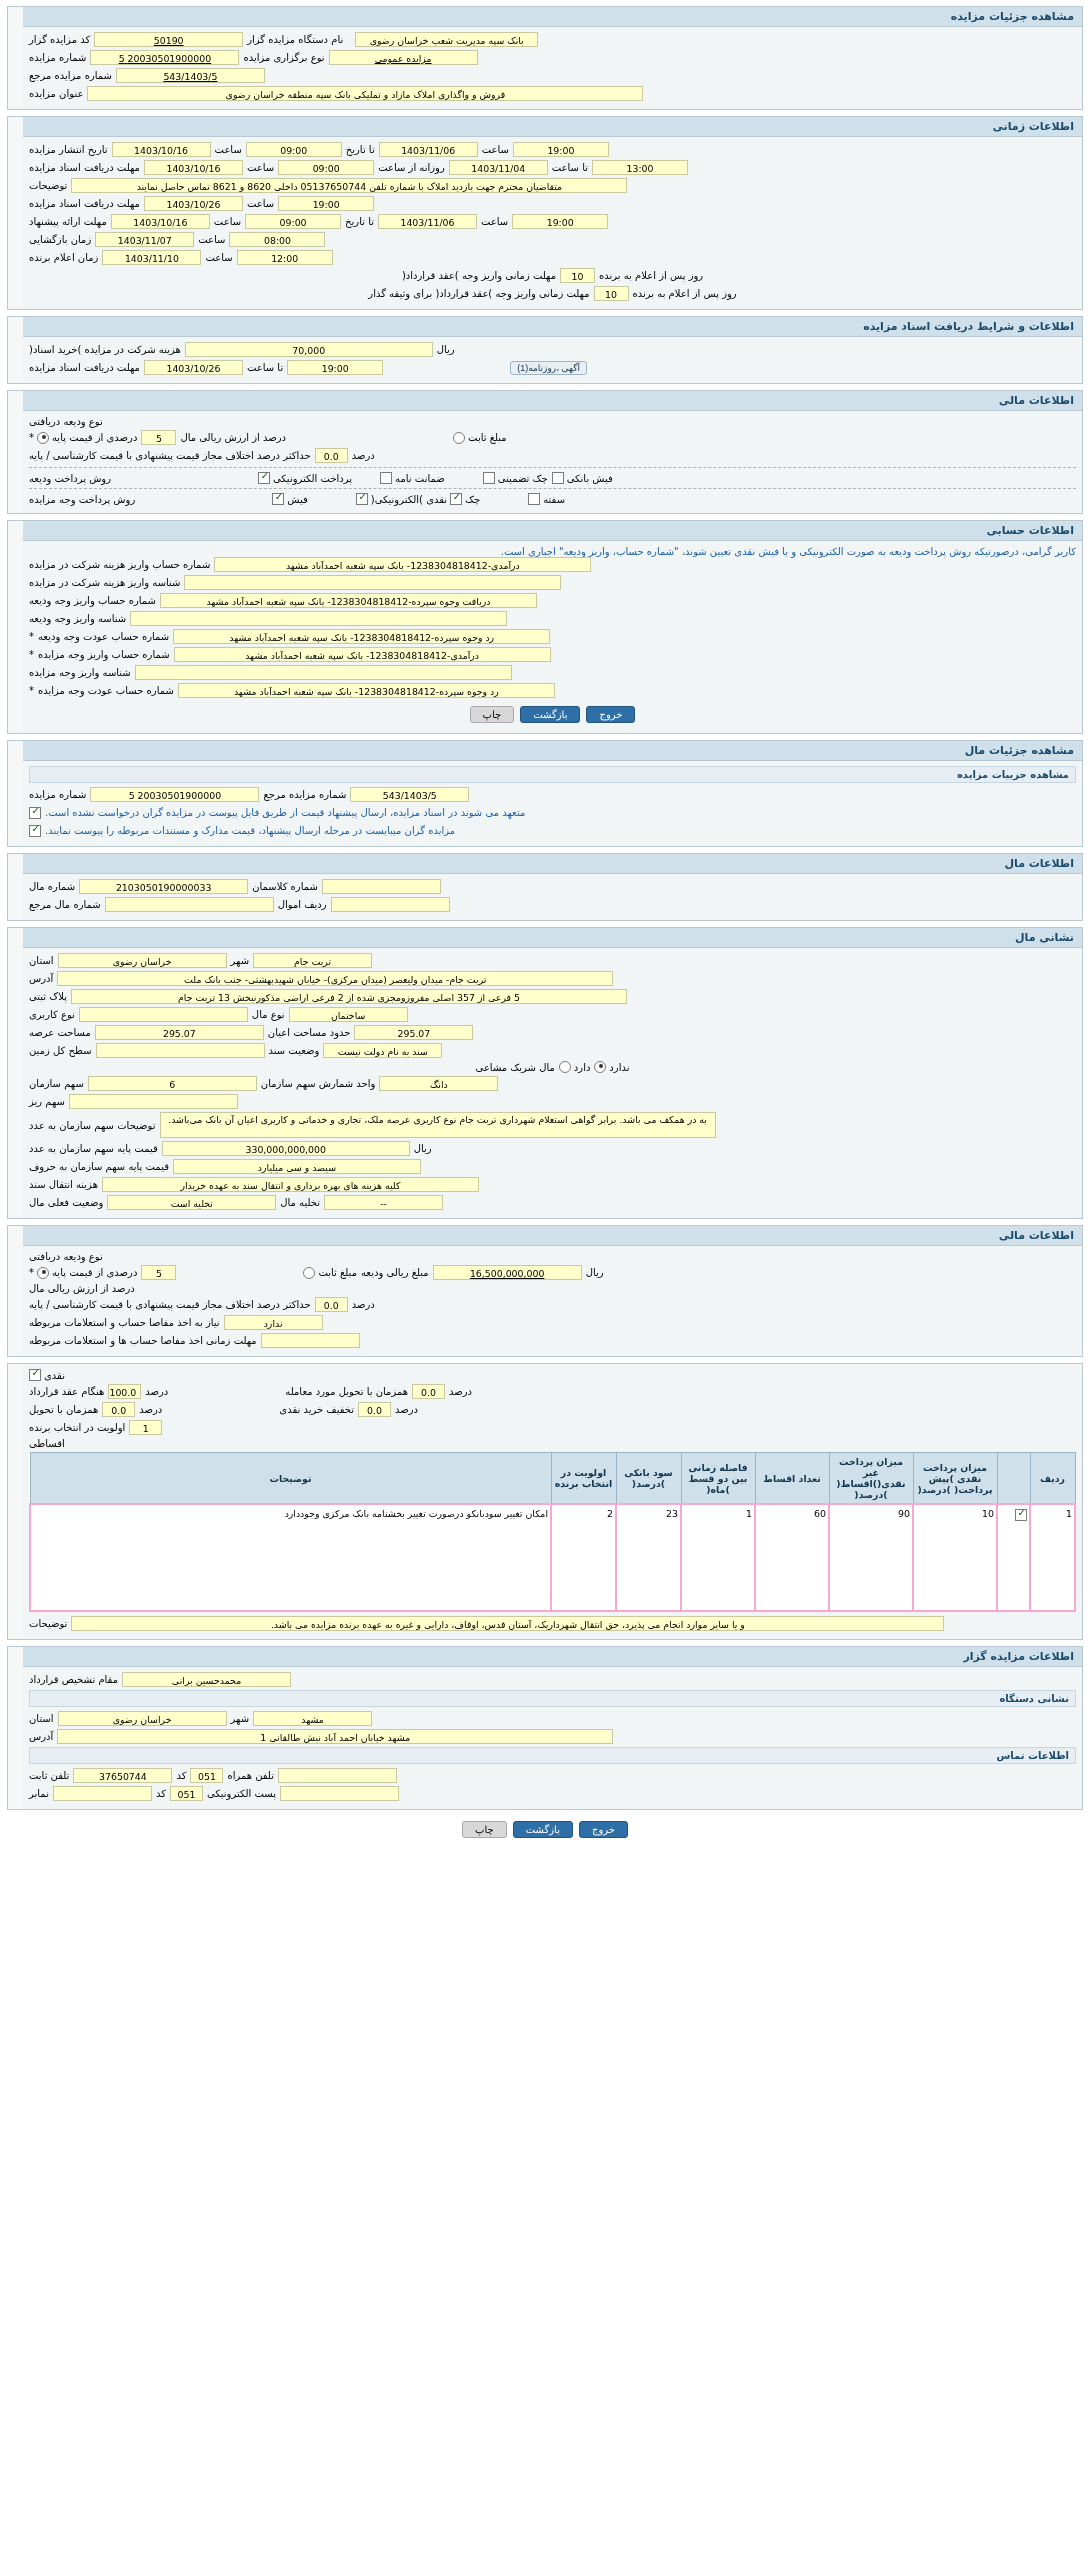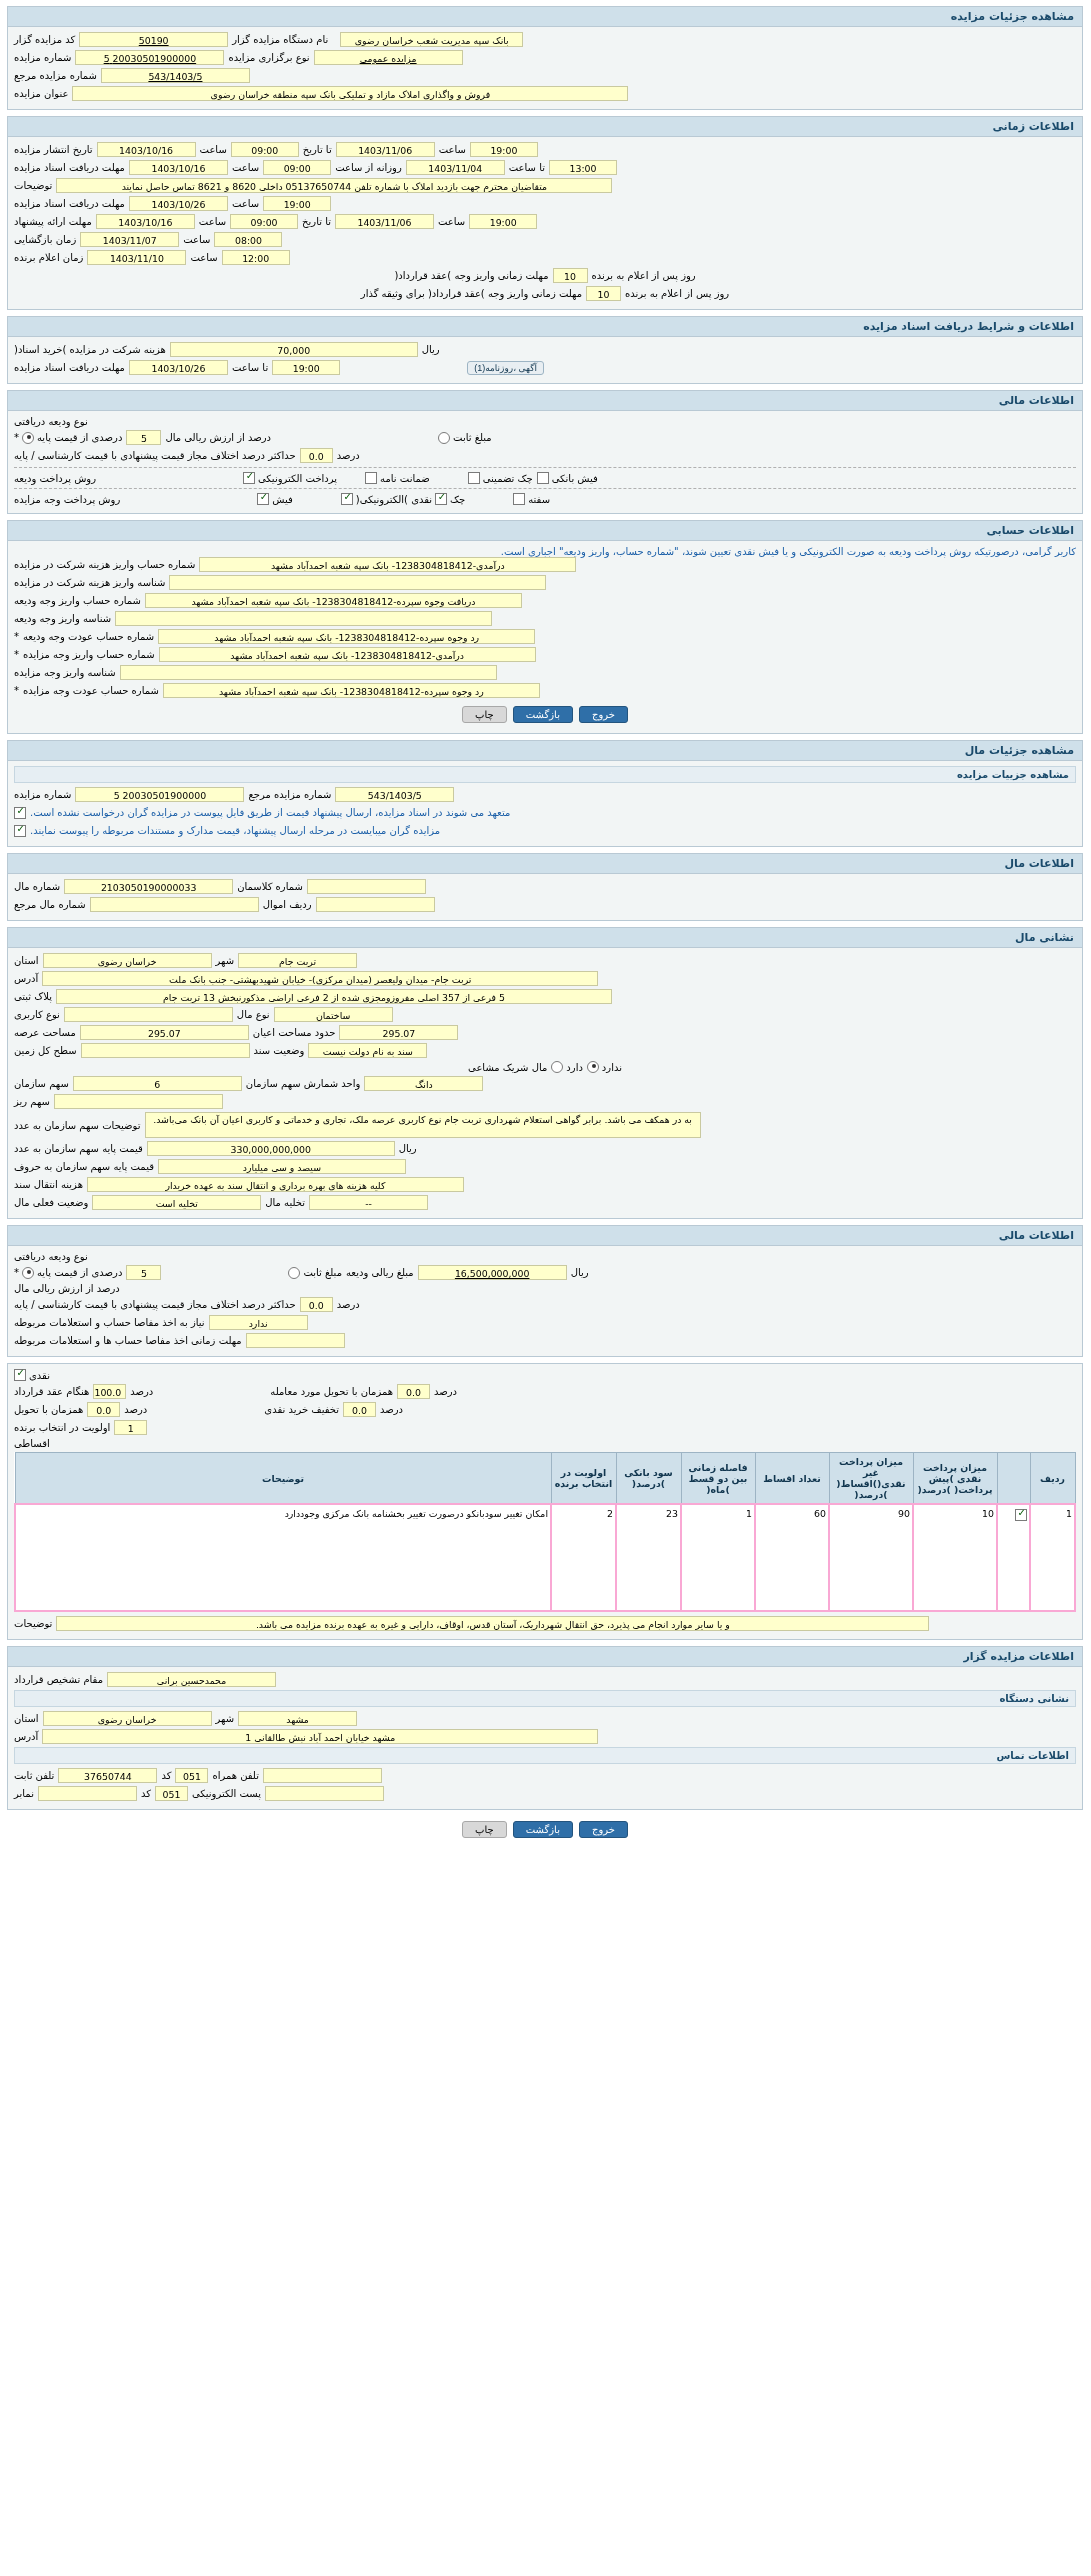--- a/index.html
+++ b/index.html
@@ -1,32 +1,32 @@
 <!DOCTYPE html>
 <html lang="fa" dir="rtl"><head>
 <meta charset="utf-8">
 <style>
   html,body{margin:0;padding:0;background:#ffffff;}
   body{font-family:"DejaVu Sans","Liberation Sans",sans-serif;font-size:10px;color:#000;direction:rtl;}
   .page{width:1092px;margin:0 auto;padding:6px 8px 10px 8px;box-sizing:border-box;}
-  .section{border:1px solid #b9c9d4;margin-bottom:6px;background:#f5f7f7;}
+  .section{border:1px solid #b9c9d4;margin-bottom:6px;background:#f5f7f7;padding-left:15px;}
   .sec-head{background:#cfe0ea;border-bottom:1px solid #b9c9d4;color:#1a4a6b;font-weight:bold;font-size:11px;padding:3px 8px;text-align:right;}
   .sec-body{padding:5px 6px;background:#f2f5f5;}
   .row{display:flex;align-items:center;justify-content:flex-start;gap:4px;margin-bottom:3px;flex-wrap:nowrap;}
   .lbl{font-size:10px;color:#000;white-space:nowrap;text-align:right;}
   .fld{background:#ffffcc;border:1px solid #c9c9a0;height:15px;line-height:15px;font-size:9.4px;padding:0 4px;box-sizing:border-box;text-align:center;overflow:hidden;white-space:nowrap;}
   .fld.wide{width:556px;}
   .fld.w380{width:377px;}
   .fld.w250{width:248px;}
   .fld.w200{width:183px;margin-left:8px;}
   .fld.w170{width:169px;}
   .fld.w150{width:149px;text-decoration:underline;}
   .fld.w120{width:119px;}
   .fld.w100{width:99px;}
-  .fld.w80{width:68px;}
+  .fld.w80{width:96px;}
   .fld.w45{width:33px;}
   .fld.w35{width:35px;}
   .spacer{flex:1;}
   .chk{width:10px;height:10px;border:1px solid #7a7a7a;background:#fff;display:inline-block;vertical-align:middle;position:relative;}
   .chk.on:after{content:"\2713";position:absolute;top:-3px;right:0px;font-size:10px;color:#0a5a0a;}
   .rad{width:10px;height:10px;border:1px solid #7a7a7a;border-radius:50%;background:#fff;display:inline-block;vertical-align:middle;position:relative;}
   .rad.on:after{content:"";position:absolute;top:2px;right:2px;width:4px;height:4px;border-radius:50%;background:#333;}
   .inline{display:inline-flex;align-items:center;gap:3px;}
   .btn{background:#2f6fa8;color:#fff;border:1px solid #23547e;border-radius:3px;font-size:10px;padding:2px 12px;cursor:pointer;}
   .btn.gray{background:#d8d8d8;color:#000;border:1px solid #a8a8a8;}

